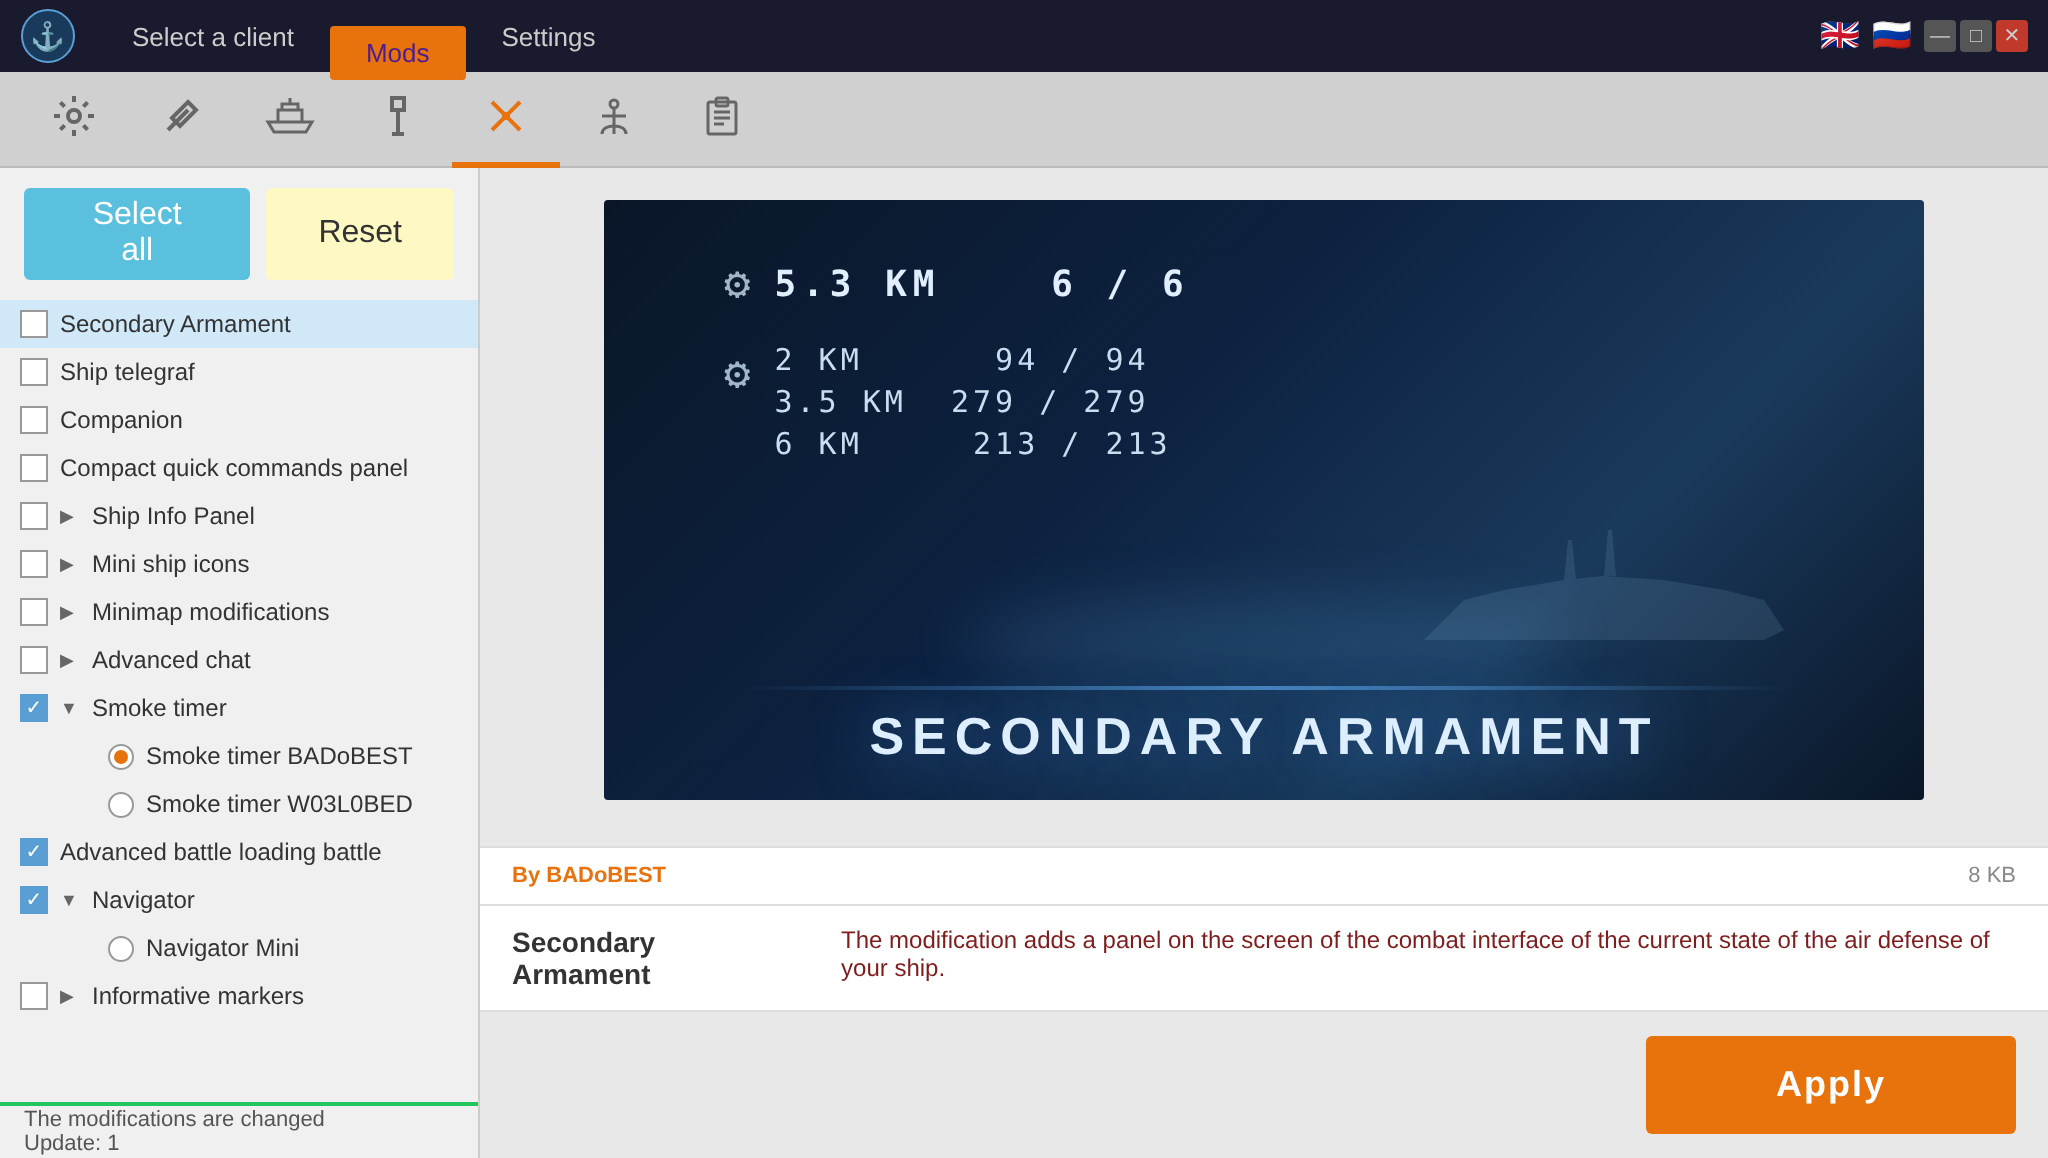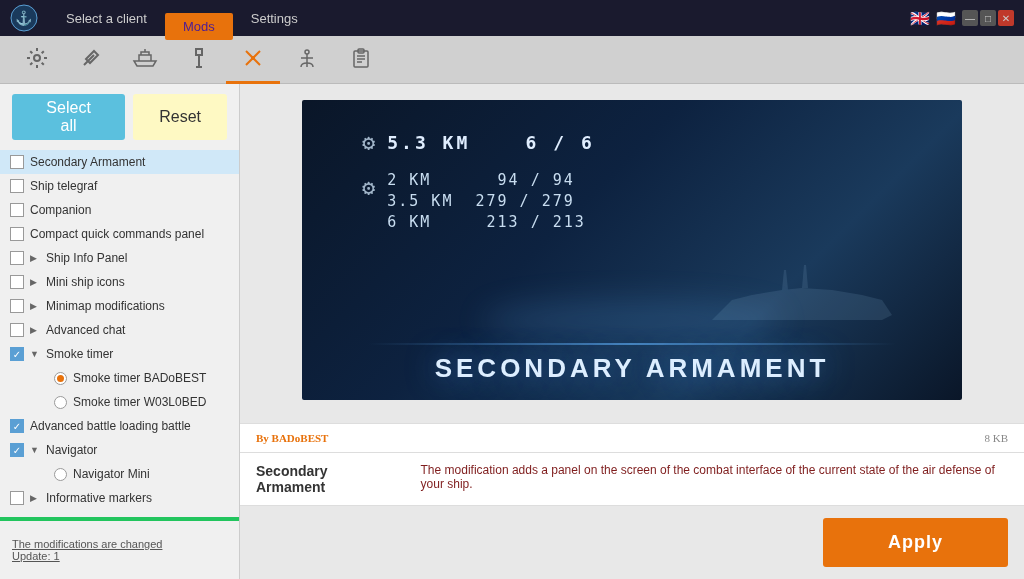--- a/index.html
+++ b/index.html
@@ -57,21 +57,21 @@
       display: flex; align-items: center; justify-content: center; font-size: 10px;
     }
     .checkbox.checked { background: #5a9fd4; border-color: #5a9fd4; color: #fff; }
     .radio {
       width: 13px; height: 13px; border: 1px solid #999; border-radius: 50%; background: #fff; flex-shrink: 0;
       display: flex; align-items: center; justify-content: center;
     }
     .radio.checked::after { content: ''; width: 7px; height: 7px; background: #e8720c; border-radius: 50%; }
     .expand-arrow { font-size: 9px; color: #666; width: 10px; }
 
-    .sidebar-status { padding: 17px 12px; font-size: 11px; color: #555; border-top: 4px solid #22c55e; text-decoration: underline; }
+    .sidebar-status { padding: 1px 12px; font-size: 11px; color: #555; border-top: 2px solid #22c55e; }
 
     
     .content { flex: 1; display: flex; flex-direction: column; background: #e8e8e8; }
     .preview-area { flex: 1; display: flex; justify-content: center; align-items: flex-start; padding: 16px; }
     .preview-img {
       width: 660px; height: 300px; background: linear-gradient(135deg, #0a1628 0%, #0d2240 40%, #1a3a5c 70%, #0a1628 100%);
       border-radius: 2px; position: relative; overflow: hidden; display: flex; flex-direction: column; align-items: center; justify-content: flex-end;
     }
 
     
@@ -81,21 +81,21 @@
     }
 
     
     .ship-silhouette {
       position: absolute; bottom: 60px; right: 60px; width: 200px; height: 80px;
       opacity: 0.15;
     }
 
     .meta-bar {
       padding: 8px 16px; background: #fff; border-top: 1px solid #ddd; border-bottom: 1px solid #ddd;
-      display: flex; justify-content: space-between; font-size: 11px; color: #888; font-family: Liberation Serif, serif;
+      display: flex; justify-content: space-between; font-size: 11px; color: #888;
     }
     .meta-bar .author { color: #555; }
     .meta-bar .author span { color: #e8720c; font-weight: 700; }
 
     .description-bar {
       padding: 10px 16px; background: #fff; display: flex; gap: 30px; border-bottom: 1px solid #ddd;
     }
     .mod-title { font-size: 14px; font-weight: 700; color: #333; min-width: 120px; }
     .mod-desc { font-size: 12px; color: #7f1d1d; }
 

